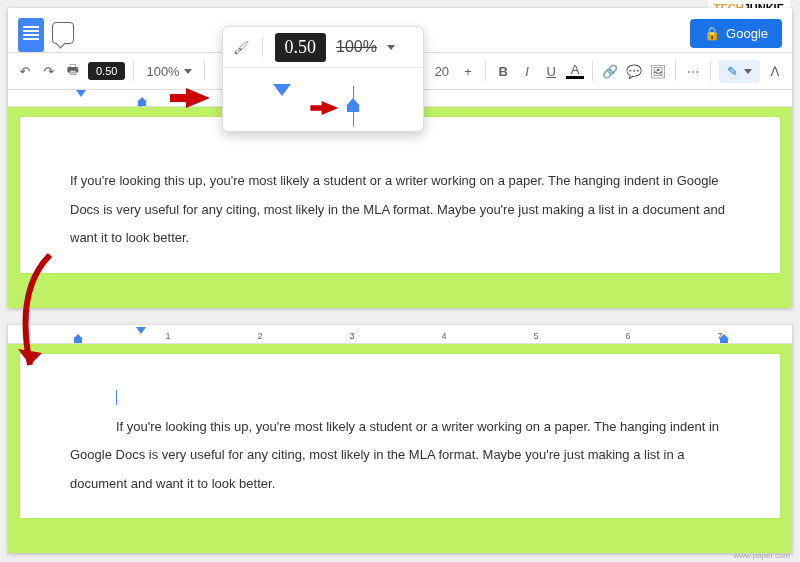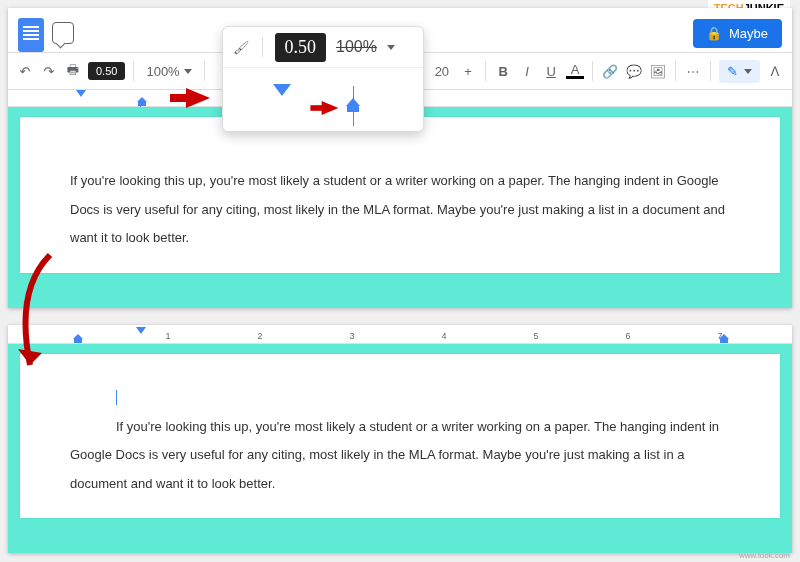--- a/index.html
+++ b/index.html
@@ -22,21 +22,21 @@
 .zoom-tag{background:#222;color:#fff;font-size:11px;padding:3px 8px;border-radius:3px}
 .select{display:flex;align-items:center;gap:4px;padding:0 4px}
 .tri{width:0;height:0;border-left:4px solid transparent;border-right:4px solid transparent;border-top:5px solid #5f6368}
 .pen-btn{background:#e6f0fe;border-radius:3px;padding:4px 8px;display:flex;align-items:center;gap:6px}
 .ruler{height:16px;background:#fff;border-bottom:1px solid #e0e0e0;position:relative;display:flex;align-items:flex-end}
 .num{position:absolute;bottom:2px;font-size:9px;color:#666;transform:translateX(-50%)}
 .indent-markers{position:absolute;left:0;right:0;bottom:0;height:16px}
 .down-tri{position:absolute;width:0;height:0;border-left:5px solid transparent;border-right:5px solid transparent;border-top:7px solid #4285f4;top:0}
 .up-marker{position:absolute;width:8px;height:4px;background:#4285f4;bottom:0}
 .up-marker:before{content:"";position:absolute;top:-5px;left:-1px;width:0;height:0;border-left:5px solid transparent;border-right:5px solid transparent;border-bottom:5px solid #4285f4}
-.doc-area{background:#5eead4;padding:10px 12px;height:calc(100% - 106px);overflow:hidden;position:relative}
+.doc-area{background:#bef264;padding:10px 12px;height:calc(100% - 106px);overflow:hidden;position:relative}
 .page{background:#fff;margin:0 auto;padding:50px 50px 20px 50px;box-shadow:0 0 2px rgba(0,0,0,.1);font-size:13px;line-height:2.2;color:#333}
 .page2{padding-top:30px}
 .zoom-popup{position:absolute;left:222px;top:26px;width:200px;height:104px;background:#fff;border:1px solid #ddd;border-radius:6px;box-shadow:0 4px 12px rgba(0,0,0,.2);z-index:20}
 .zoom-popup .tb{height:40px;border-bottom:1px solid #eee;display:flex;align-items:center;padding:0 10px;gap:10px}
 .zoom-tag-big{background:#222;color:#fff;font-size:18px;font-family:Georgia,serif;padding:4px 10px;border-radius:3px}
 .popup-ruler{position:relative;height:54px;margin-top:6px}
 .big-tri-down{position:absolute;width:0;height:0;border-left:9px solid transparent;border-right:9px solid transparent;border-top:12px solid #4285f4}
 .big-marker{position:absolute;width:12px;height:6px;background:#4285f4}
 .big-marker:before{content:"";position:absolute;top:-8px;left:-1px;border-left:7px solid transparent;border-right:7px solid transparent;border-bottom:8px solid #4285f4}
 .vline{position:absolute;width:1px;height:40px;background:#4285f4;top:12px}
@@ -52,21 +52,21 @@
 <body>
 
 <div class="watermark"><span class="tj">TECH</span><span>JUNKIE</span></div>
 
 <div class="panel panel-top">
   <div class="titlebar">
     <div class="logo"></div>
     <div class="comment-icon"></div>
     <div class="share-btn">
       <span>🔒</span>
-      <span>Maybe</span>
+      <span>Google</span>
     </div>
   </div>
 
   <div class="toolbar">
     <span class="tb-icon">↶</span>
     <span class="tb-icon">↷</span>
     <span class="tb-icon">🖶</span>
     <span class="zoom-tag">0.50</span>
     <span class="sep"></span>
     <span class="select">
@@ -151,13 +151,13 @@
     <span class="num" style="left:620px">6</span>
     <span class="num" style="left:712px">7</span>
   </div>
   <div class="doc-area" style="height:calc(100% - 18px)">
     <div class="page page2">
       <span style="margin-left:46px" class="blue-cursor"></span><span style="margin-left:0" id="indented"><span style="display: block; text-indent: 46px;">If you're looking this up, you're most likely a student or a writer working on a paper. The hanging indent in Google Docs is very useful for any citing, most likely in the MLA format. Maybe you're just making a list in a document and want it to look better.</span></span>
     </div>
   </div>
 </div>
 
-<div class="src">www.look.com</div>
+<div class="src">www.paper.com</div>
 
 </body></html>

